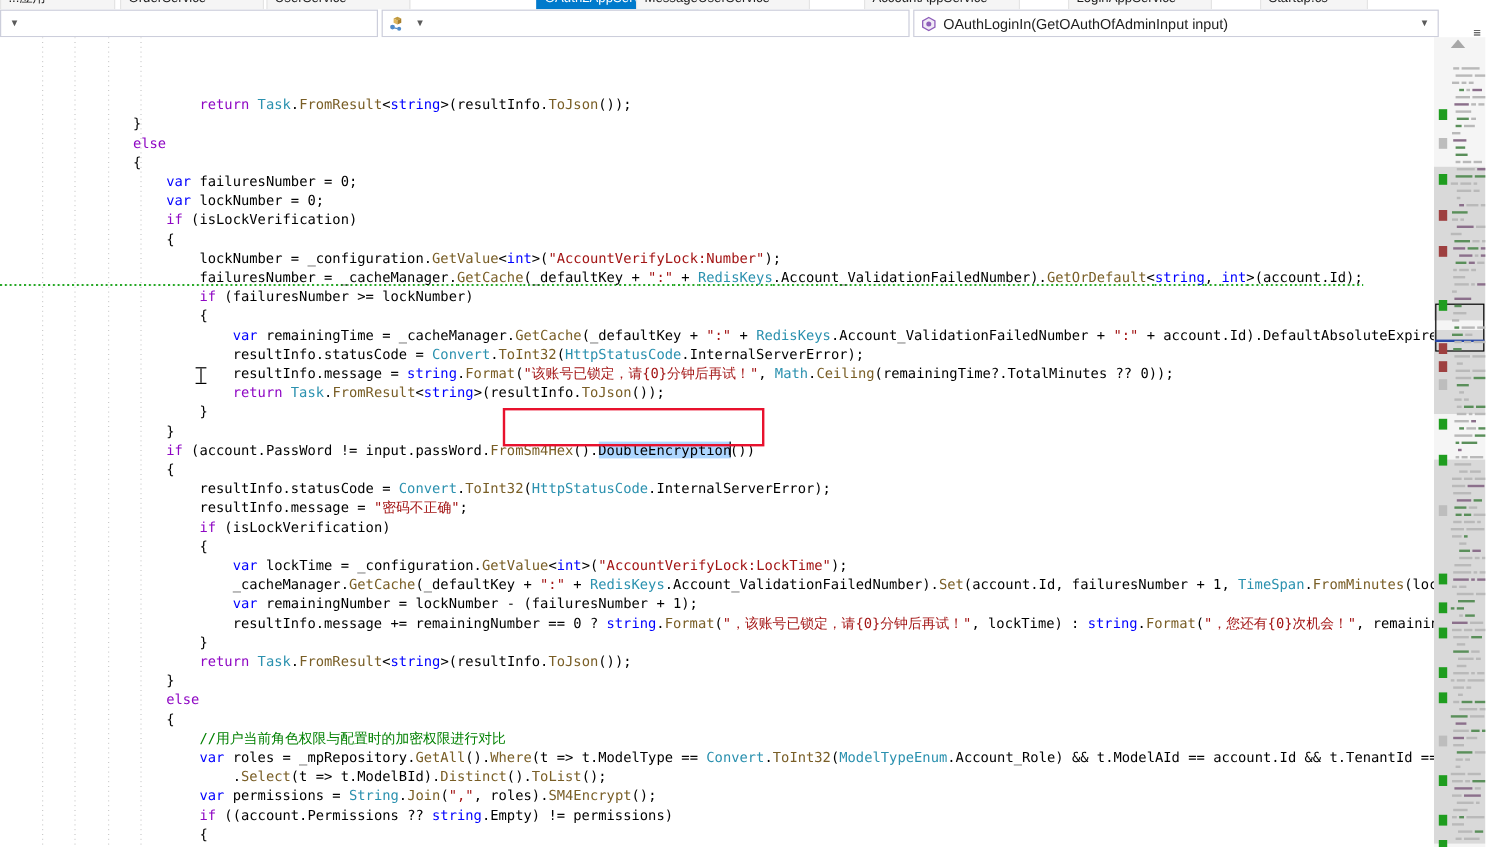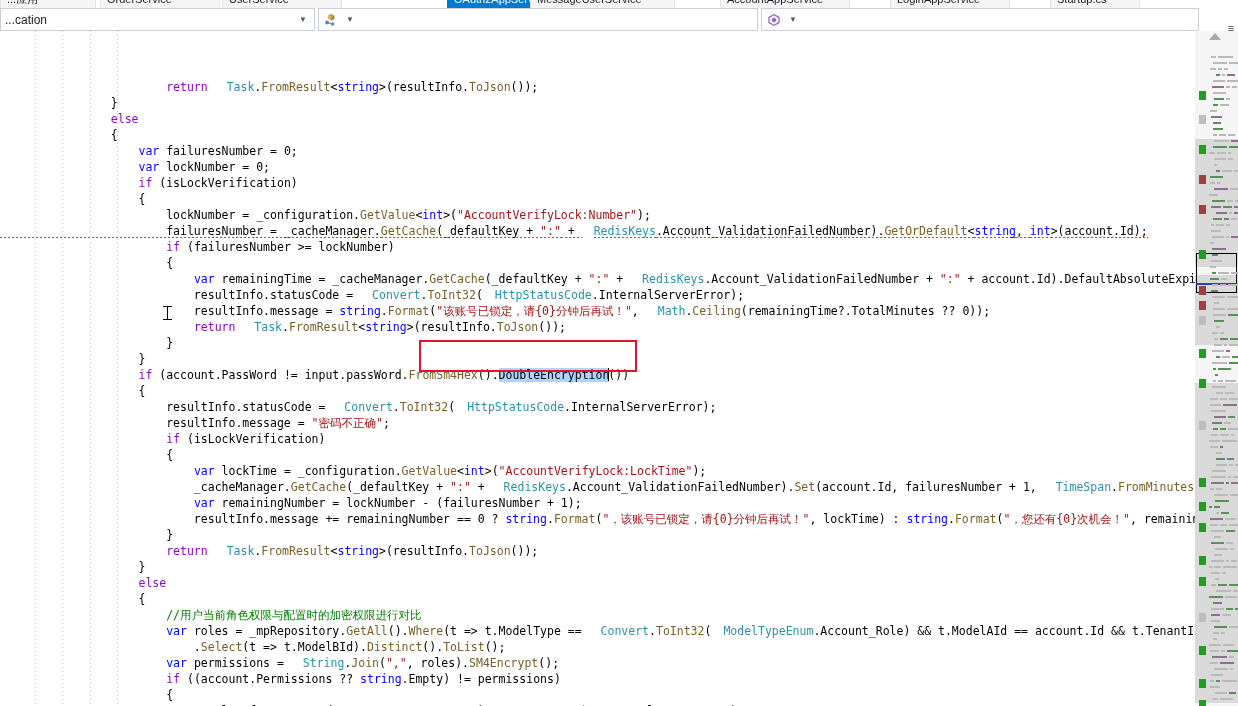--- a/index.html
+++ b/index.html
@@ -87,21 +87,21 @@
   .editor .txt { position: relative; display: inline; }
 
   
   .guides { position:absolute; left:0; top:0; width:1195px; height:675px; pointer-events:none; }
   .guide { position:absolute; top:0; width:1px; height:675px;
            background-image: linear-gradient(to bottom,#c8c8c8 1px, transparent 1px);
            background-size: 1px 4px; }
 
   
   .kw   { color:#0000ff; }   
-  .ty   { color:#2b91af;margin-left:12px; }   
+  .ty   { color:#2b91af; }   
   .str  { color:#a31515; }   
   .cmt  { color:#008000; }   
   .mth  { color:#795e26; }   
   .pln  { color:#000000; }
   .ctl  { color:#8f08c4; }
 
   .squig {
     border-bottom: 2px solid transparent;
     background-image: radial-gradient(circle at 1px 1.5px, #19a319 0.9px, transparent 1.1px);
     background-size: 4px 3px;
@@ -173,21 +173,20 @@
     </div>
     <div class="tab" style="left:530px;width:145px;"><span>MessageUserService</span></div>
     <div class="tab" style="left:720px;width:130px;"><span>AccountAppService</span></div>
     <div class="tab" style="left:890px;width:120px;"><span>LoginAppService</span></div>
     <div class="tab" style="left:1050px;width:90px;"><span>Startup.cs</span></div>
   </div>
 
   <div class="navbar">
 
     <div class="navcombo nc1">
-      <span class="cb-text">...cation</span>
       <span class="cb-arrow">▼</span>
     </div>
 
     <div class="navcombo nc2">
       <span class="ico">
         <svg width="14" height="14" viewBox="0 0 14 14">
           <path d="M4 2.5 L7.2 1 L10.4 2.5 L7.2 4 Z" fill="#c19a3e"></path>
           <path d="M4 2.5 L4 6 L7.2 7.5 L7.2 4 Z" fill="#e0b65a"></path>
           <path d="M10.4 2.5 L10.4 6 L7.2 7.5 L7.2 4 Z" fill="#a87f2c"></path>
           <circle cx="3.1" cy="9.6" r="2.0" fill="#4f8ac9"></circle>
@@ -198,20 +197,21 @@
       <span class="cb-arrow">▼</span>
     </div>
 
     <div class="navcombo nc3">
       <span class="ico">
         <svg width="14" height="14" viewBox="0 0 14 14">
           <path d="M7 1.6 L12.1 4.4 L12.1 9.6 L7 12.4 L1.9 9.6 L1.9 4.4 Z" fill="#f0eaf6" stroke="#8f5fba" stroke-width="1.1"></path>
           <circle cx="7" cy="7" r="2.1" fill="#8f5fba"></circle>
         </svg>
       </span>
+      <span class="cb-text">OAuthLoginIn(GetOAuthOfAdminInput input)</span>
       <span class="cb-arrow">▼</span>
     </div>
 
     <div class="overflow-btn">≡</div>
   </div>
 
   <div class="editor" id="editor">
     <div class="guides">
       <div class="guide" style="left:35px;"></div>
       <div class="guide" style="left:62px;"></div>

